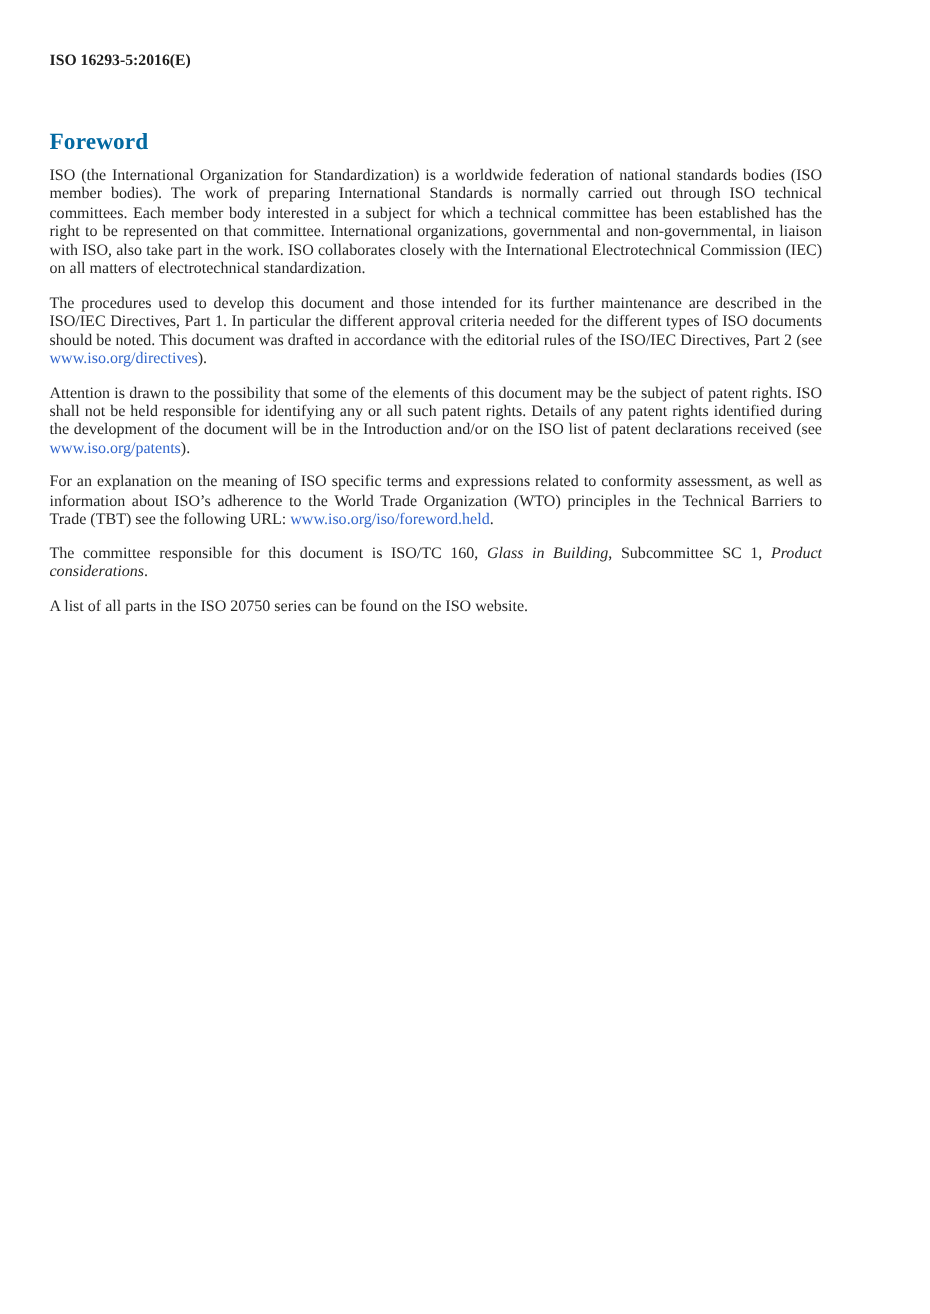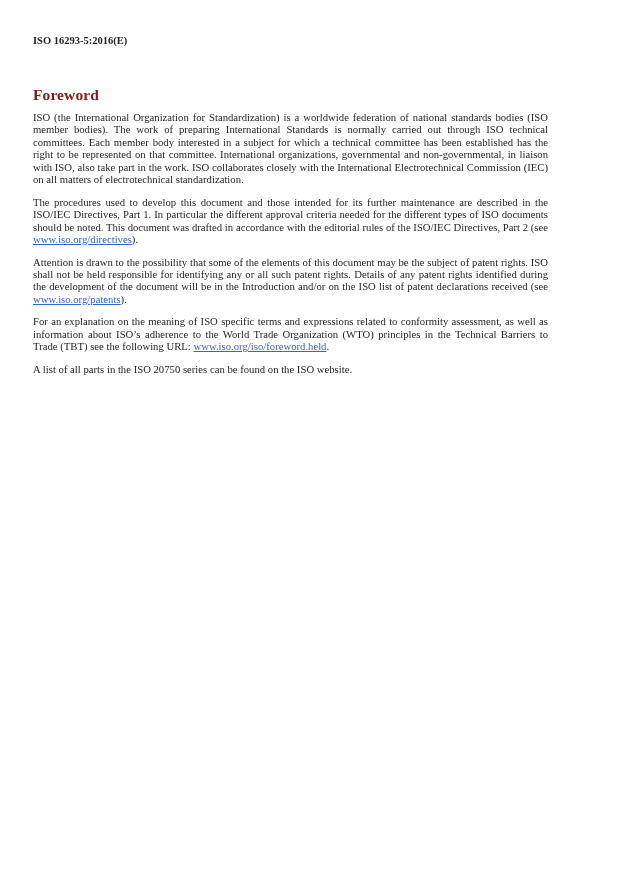--- a/index.html
+++ b/index.html
@@ -27,36 +27,35 @@
     font-size: 10.5px;
     font-weight: bold;
     line-height: 12px;
     color: #1f1f1f;
   }
   .title {
     margin: 40px 0 0 0;
     font-size: 15.5px;
     font-weight: bold;
     line-height: 16px;
-    color: #7f1d1d;
+    color: #0369a1;
     letter-spacing: 0.1px;
   }
   p.body-par {
     margin: 10px 0 0 0;
     font-size: 10.7px;
     line-height: 12.45px;
     text-align: justify;
     color: #262626;
   }
   p.body-par.first {
     margin-top: 8px;
   }
   .link {
     color: #3366cc;
-    text-decoration: underline;
     cursor: pointer;
   }
   .italic {
     font-style: italic;
   }
   .footer {
     position: absolute;
     left: 33px;
     right: 72px;
     top: 834px;
@@ -85,20 +84,21 @@
 
     <p class="body-par first"><span>ISO (the International Organization for Standardization) is a worldwide federation of national standards bodies (ISO member bodies). The work of preparing International Standards is normally carried out through ISO technical committees. Each member body interested in a subject for which a technical committee has been established has the right to be represented on that committee. International organizations, governmental and non-governmental, in liaison with ISO, also take part in the work. ISO collaborates closely with the International Electrotechnical Commission (IEC) on all matters of electrotechnical standardization.</span></p>
 
     <p class="body-par"><span>The procedures used to develop this document and those intended for its further maintenance are described in the ISO/IEC Directives, Part 1. In particular the different approval criteria needed for the different types of ISO documents should be noted. This document was drafted in accordance with the editorial rules of the ISO/IEC Directives, Part 2 (see </span><a class="link">www.iso.org/directives</a><span>).</span></p>
 
     <p class="body-par"><span>Attention is drawn to the possibility that some of the elements of this document may be the subject of patent rights. ISO shall not be held responsible for identifying any or all such patent rights. Details of any patent rights identified during the development of the document will be in the Introduction and/or on the ISO list of patent declarations received (see </span><a class="link">www.iso.org/patents</a><span>).</span></p>
 
 
     <p class="body-par"><span>For an explanation on the meaning of ISO specific terms and expressions related to conformity assessment, as well as information about ISO’s adherence to the World Trade Organization (WTO) principles in the Technical Barriers to Trade (TBT) see the following URL: </span><a class="link">www.iso.org/iso/foreword.held</a><span>.</span></p>
 
+    <p class="body-par"><span>The committee responsible for this document is ISO/TC 160, </span><span class="italic">Glass in Building</span><span>, Subcommittee SC 1, </span><span class="italic">Product considerations</span><span>.</span></p>
 
     <p class="body-par"><span>A list of all parts in the ISO 20750 series can be found on the ISO website.</span></p>
 
   </div>
 
   <div class="footer">
     <span class="page-number">iv</span>
     <span class="copyright">© ISO 2016 – All rights reserved</span>
   </div>
 </div>

